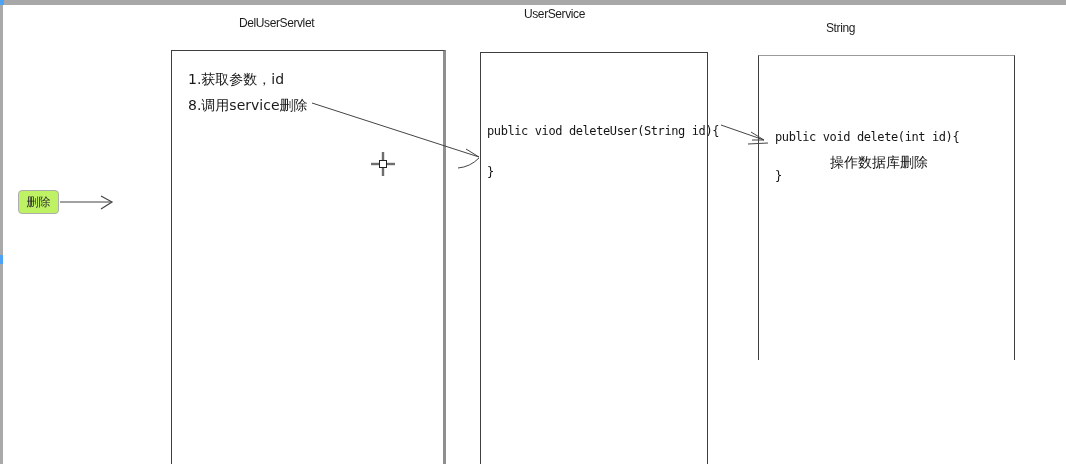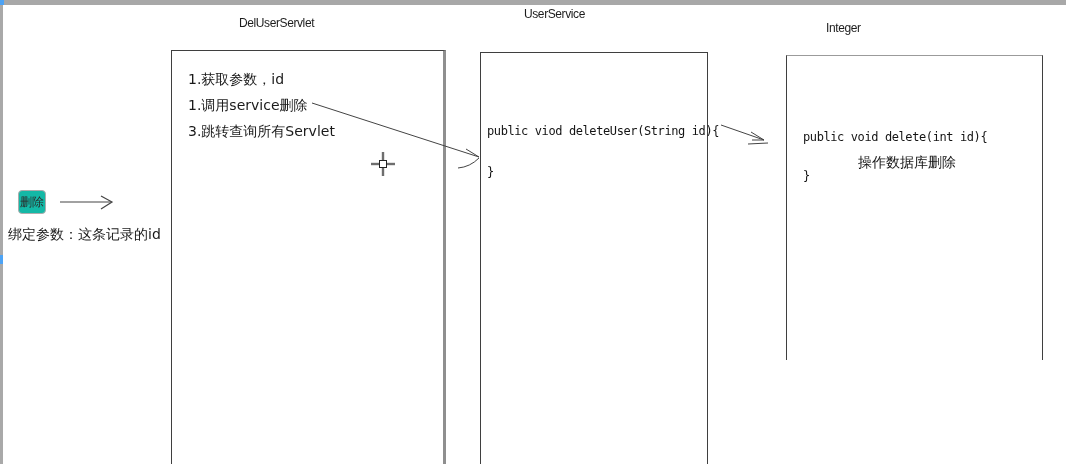--- a/index.html
+++ b/index.html
@@ -60,21 +60,21 @@
   #box-servlet {
     left: 171px; top: 50px;
     width: 275px; height: 414px;
     border-right: 3px solid #8f8f8f;
   }
   #box-service {
     left: 480px; top: 52px;
     width: 228px; height: 412px;
   }
   #box-dao {
-    left: 786px; top: 55px;
+    left: 758px; top: 55px;
     width: 257px; height: 305px;
     border-top-color: #9b9b9b;
   }
   .step-line {
     position: absolute;
     font-size: 14px;
     color: #1a1a1a;
     white-space: nowrap;
     font-family: "DejaVu Sans", sans-serif;
   }
@@ -95,25 +95,25 @@
   #svc-code-2 { left: 59px; top: 98px; }
   #svc-code-3 { left: 6px;  top: 112px; }
   
   #dao-code-1 { left: 16px; top: 74px; }
   #dao-code-2 { left: 71px; top: 98px; font-family: Liberation Mono, monospace; font-size: 14px; letter-spacing: 0; }
   #dao-code-3 { left: 16px; top: 113px; }
   
   #delete-button {
     position: absolute;
     left: 18px; top: 190px;
-    width: 28px; height: 24px;
+    width: 41px; height: 24px;
     box-sizing: border-box;
     border: 1px solid #adadad;
     border-radius: 4px;
-    background: #14b8a6;
+    background: #bef264;
     font-size: 12px;
     color: #2b2b2b;
     display: flex;
     align-items: center;
     justify-content: center;
     cursor: pointer;
   }
   #bind-note {
     position: absolute;
     left: 8px; top: 226px;
@@ -135,41 +135,39 @@
 
 <div id="canvas">
 
   <div class="top-bar"></div>
   <div class="corner-blue"></div>
   <div class="left-strip"></div>
   <div class="left-strip-marker"></div>
 
   <div class="lane-title" id="title-servlet">DelUserServlet</div>
   <div class="lane-title" id="title-service">UserService</div>
-  <div class="lane-title" id="title-dao">Integer</div>
+  <div class="lane-title" id="title-dao">String</div>
 
   <div class="lane-box" id="box-servlet">
     <div class="step-line" id="step-1">1.获取参数，id</div>
-    <div class="step-line" id="step-2">1.调用service删除</div>
-    <div class="step-line" id="step-3">3.跳转查询所有Servlet</div>
+    <div class="step-line" id="step-2">8.调用service删除</div>
   </div>
 
   <div class="lane-box" id="box-service">
     <div class="code-line" id="svc-code-1">public viod deleteUser(String id){</div>
     <div class="code-line" id="svc-code-3">}</div>
   </div>
 
   <div class="lane-box" id="box-dao">
     <div class="code-line" id="dao-code-1">public void delete(int id){</div>
     <div class="code-line" id="dao-code-2">操作数据库删除</div>
     <div class="code-line" id="dao-code-3">}</div>
   </div>
 
   <div id="delete-button">删除</div>
-  <div id="bind-note">绑定参数：这条记录的id</div>
 
   <svg id="overlay" viewBox="0 0 1066 464" xmlns="http://www.w3.org/2000/svg">
 
     <g stroke="#444444" stroke-width="1.2" fill="none">
       <path d="M60,202 L111,202"></path>
       <path d="M101,196 L112,202 L101,209"></path>
     </g>
 
     <g stroke="#444444" stroke-width="1" fill="none">
       <path d="M312,103 L479,157"></path>

